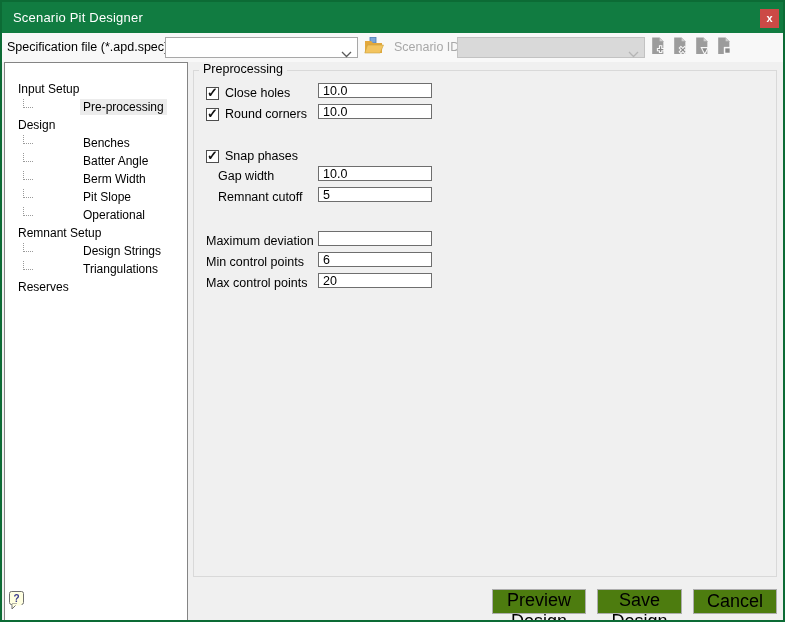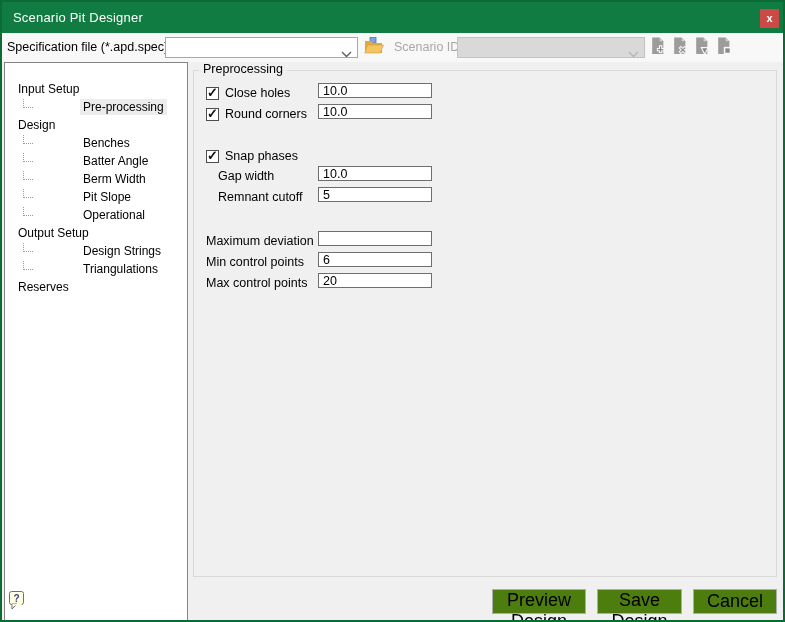--- a/index.html
+++ b/index.html
@@ -221,21 +221,21 @@
     </div>
     <div class="tree-item level1">
       <span class="connector"></span>
       <span class="tree-label">Pit Slope</span>
     </div>
     <div class="tree-item level1">
       <span class="connector"></span>
       <span class="tree-label">Operational</span>
     </div>
     <div class="tree-item level0">
-      <span class="tree-label">Output Setup</span>
+      <span class="tree-label">Remnant Setup</span>
     </div>
     <div class="tree-item level1">
       <span class="connector"></span>
       <span class="tree-label">Design Strings</span>
     </div>
     <div class="tree-item level1">
       <span class="connector"></span>
       <span class="tree-label">Triangulations</span>
     </div>
     <div class="tree-item level0">

